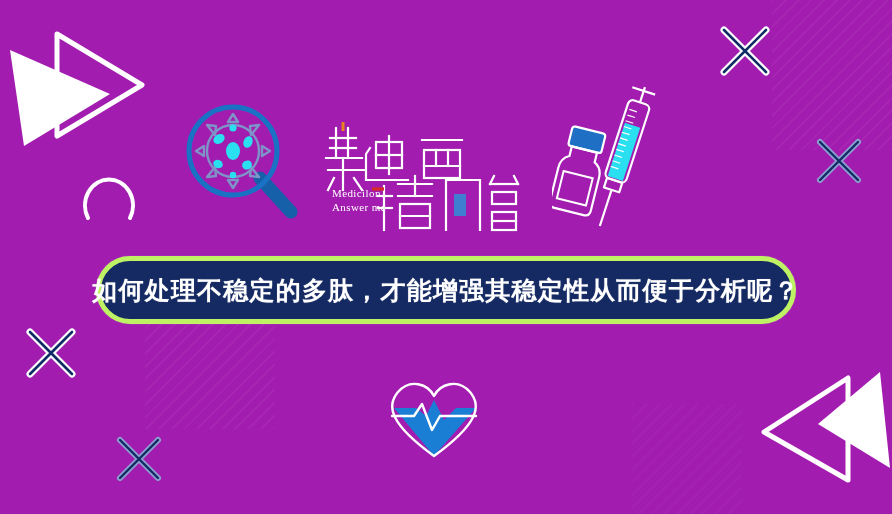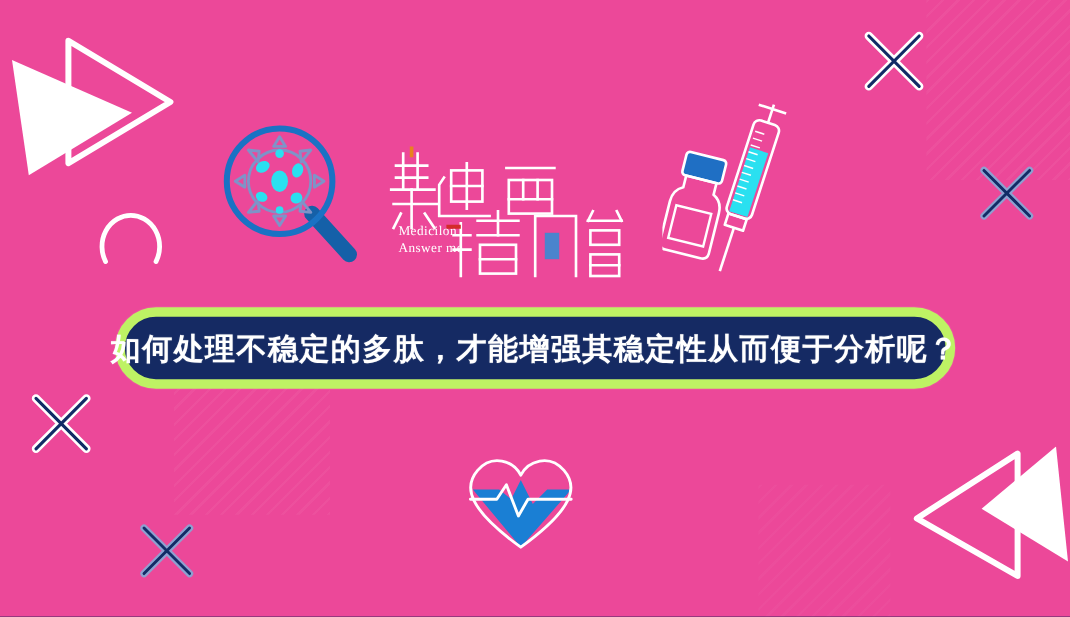--- a/index.html
+++ b/index.html
@@ -9,21 +9,21 @@
     background: #0e2256;
   }
   body {
     font-family: "Liberation Sans", sans-serif;
   }
   #banner {
     position: relative;
     width: 892px;
     height: 514px;
     overflow: hidden;
-    background: #ec4899;
+    background: #a21caf;
   }
   
   .stripes {
     position: absolute;
     background-image: repeating-linear-gradient(
         -45deg,
         rgba(255,255,255,0.045) 0px,
         rgba(255,255,255,0.045) 2px,
         rgba(255,255,255,0.0) 2px,
         rgba(255,255,255,0.0) 9px);
@@ -43,21 +43,21 @@
   }
 
   
   #question-pill {
     position: absolute;
     left: 96px;
     top: 256px;
     width: 700px;
     height: 68px;
     box-sizing: border-box;
-    border: 8px solid #bef264;
+    border: 5px solid #bef264;
     border-radius: 36px;
     background: #152a63;
     display: flex;
     align-items: center;
     justify-content: center;
     box-shadow: 0 0 0 1px rgba(255,255,255,0.05);
   }
   #question-text {
     color: #ffffff;
     font-size: 25px;

